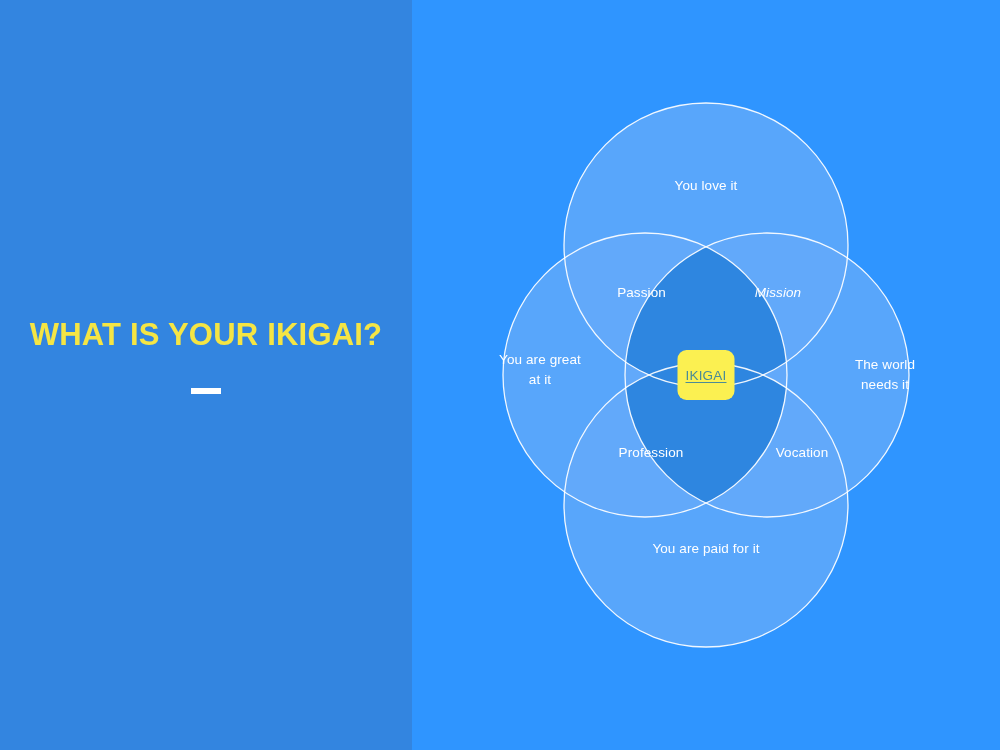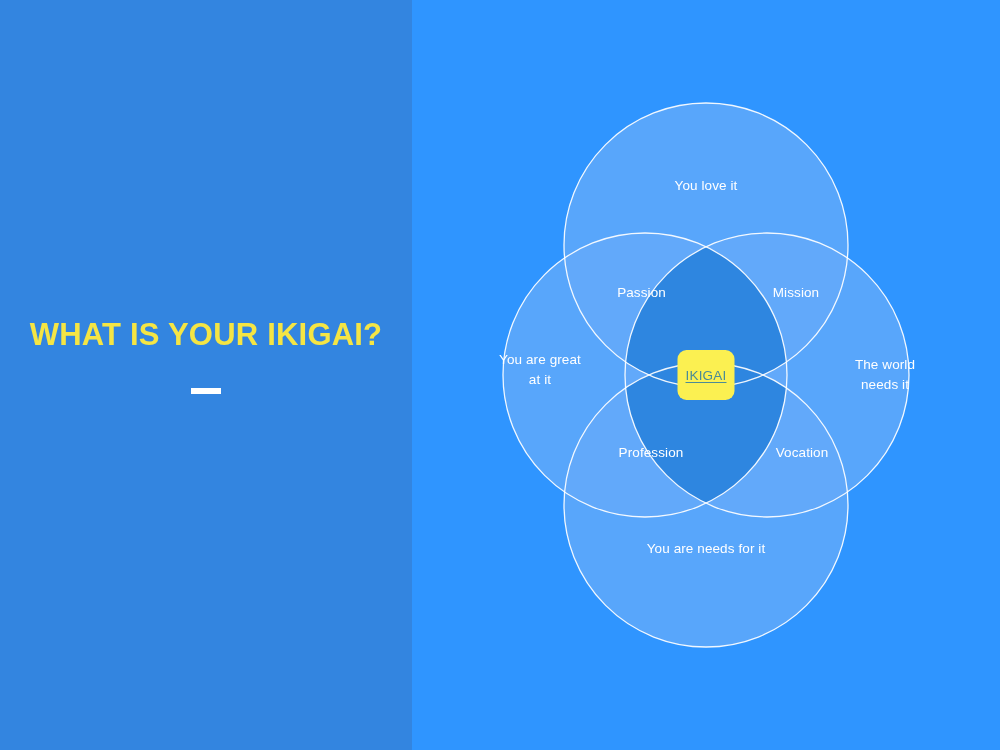--- a/index.html
+++ b/index.html
@@ -231,24 +231,24 @@
             <circle cx="355" cy="375" r="142" fill="none" stroke="#ffffff" stroke-width="1.3" opacity="0.92"></circle>
             <circle cx="294" cy="505" r="142" fill="none" stroke="#ffffff" stroke-width="1.3" opacity="0.92"></circle>
           </g>
       </svg>
 
       <div class="venn-label outer" id="lbl-out-0" style="left: 294px; top: 186px;">You love it</div>
       <div class="venn-label outer" id="lbl-out-1" style="left: 115px; top: 370px; margin-left: 13px;">You are great
 at it</div>
       <div class="venn-label outer" id="lbl-out-2" style="left: 473px; top: 375px;">The world
 needs it</div>
-      <div class="venn-label outer" id="lbl-out-3" style="left: 294px; top: 549px;">You are needs for it</div>
+      <div class="venn-label outer" id="lbl-out-3" style="left: 294px; top: 549px;">You are paid for it</div>
 
       <div class="venn-label inter" id="lbl-int-0" style="left: 219px; top: 293px; padding-left: 21px;">Passion</div>
-      <div class="venn-label inter" id="lbl-int-1" style="left: 384px; top: 293px;">Mission</div>
+      <div class="venn-label inter" id="lbl-int-1" style="left: 366px; top: 293px; font-style: italic;">Mission</div>
       <div class="venn-label inter" id="lbl-int-2" style="left: 219px; top: 453px; margin-left: 20px;">Profession</div>
       <div class="venn-label inter" id="lbl-int-3" style="left: 366px; top: 453px; margin-left: 24px;">Vocation</div>
 
       <div id="center-tile" style="left: 294px; top: 375px;">
         <span id="center-label">IKIGAI</span>
       </div>
 
     </div>
   </div>
 

